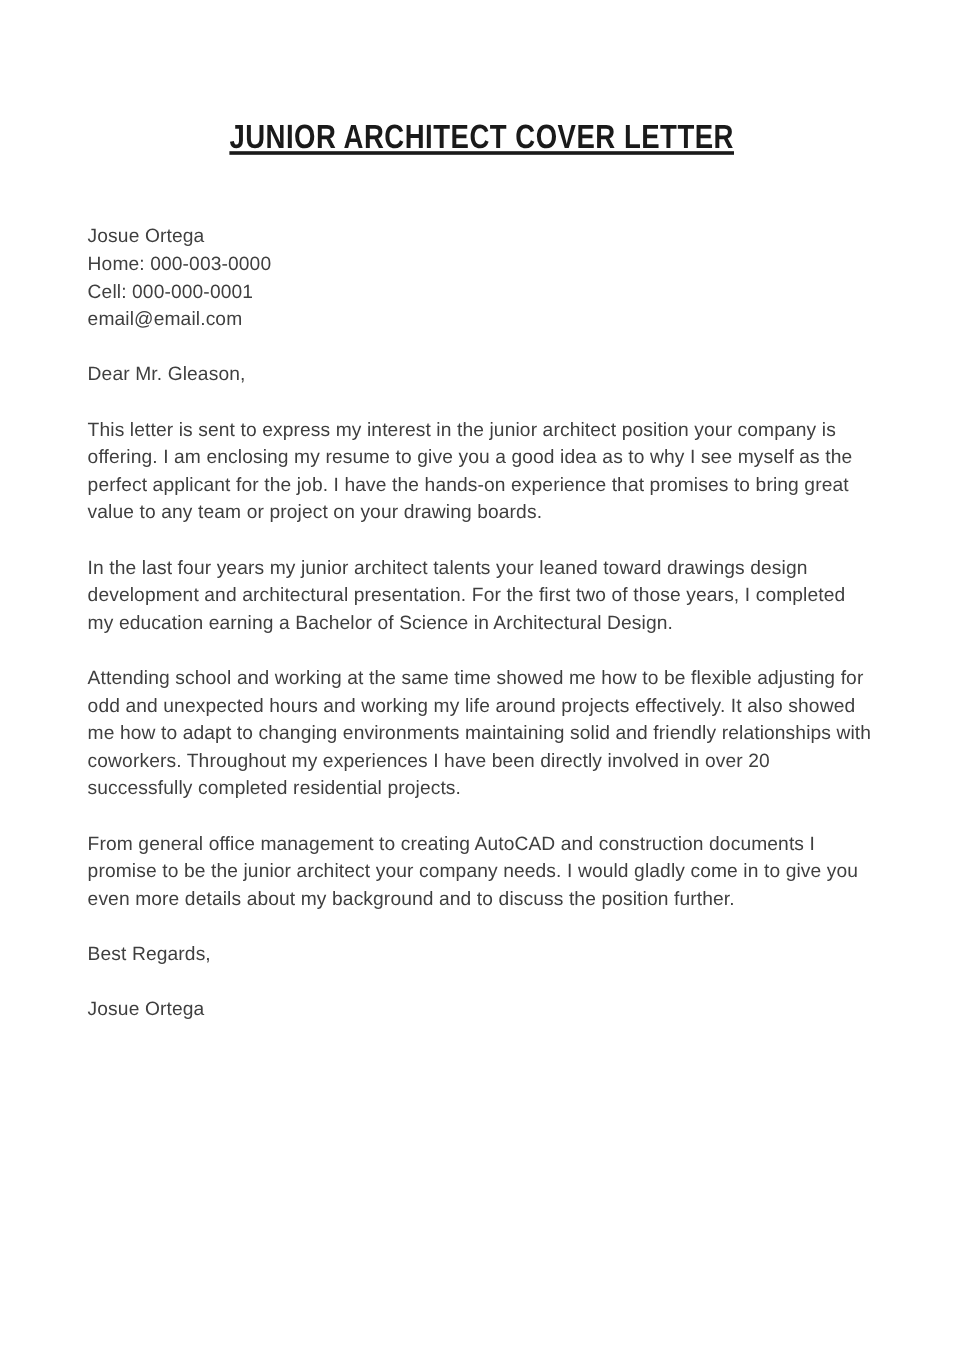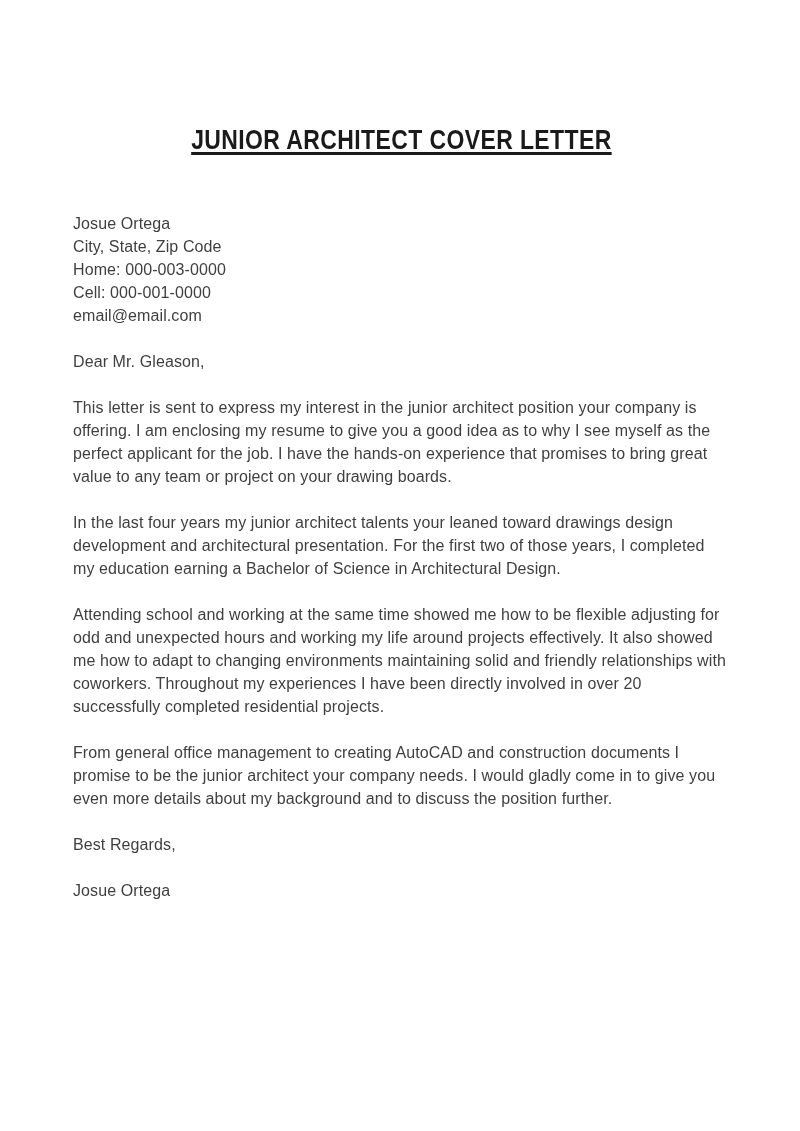--- a/index.html
+++ b/index.html
@@ -7,21 +7,21 @@
     padding: 0;
     background: #ffffff;
   }
   .page {
     position: relative;
     width: 800px;
     height: 1131px;
     margin: 0 auto;
     box-sizing: border-box;
     background: var(--background, #ffffff);
-    padding: 106px 70px 0 73px;
+    padding: 80px 70px 0 73px;
     font-family: "Liberation Sans", "DejaVu Sans", sans-serif;
     color: var(--text, #3f3f3f);
     font-size: 16px;
     line-height: 23px;
     letter-spacing: 0.1px;
     overflow: hidden;
   }
   .title-row {
     text-align: center;
     margin: 0 0 38px 0;
@@ -55,23 +55,22 @@
 <body>
 
 <div class="page">
 
   <div class="title-row">
     <h1 class="doc-title">JUNIOR ARCHITECT COVER LETTER</h1>
   </div>
 
   <div class="contact-block">
     <div>Josue Ortega</div>
-    <div>City, State, Zip Code</div>
     <div>Home: 000-003-0000</div>
-    <div>Cell: 000-001-0000</div>
+    <div>Cell: 000-000-0001</div>
     <div>email@email.com</div>
   </div>
 
   <p class="letter-line">Dear Mr. Gleason,</p>
 
   <p class="letter-line">This letter is sent to express my interest in the junior architect position your company is offering. I am enclosing my resume to give you a good idea as to why I see myself as the perfect applicant for the job. I have the hands-on experience that promises to bring great value to any team or project on your drawing boards.</p>
   <p class="letter-line">In the last four years my junior architect talents your leaned toward drawings design development and architectural presentation. For the first two of those years, I completed my education earning a Bachelor of Science in Architectural Design.</p>
   <p class="letter-line">Attending school and working at the same time showed me how to be flexible adjusting for odd and unexpected hours and working my life around projects effectively. It also showed me how to adapt to changing environments maintaining solid and friendly relationships with coworkers. Throughout my experiences I have been directly involved in over 20 successfully completed residential projects.</p>
   <p class="letter-line">From general office management to creating AutoCAD and construction documents I promise to be the junior architect your company needs. I would gladly come in to give you even more details about my background and to discuss the position further.</p>
 

